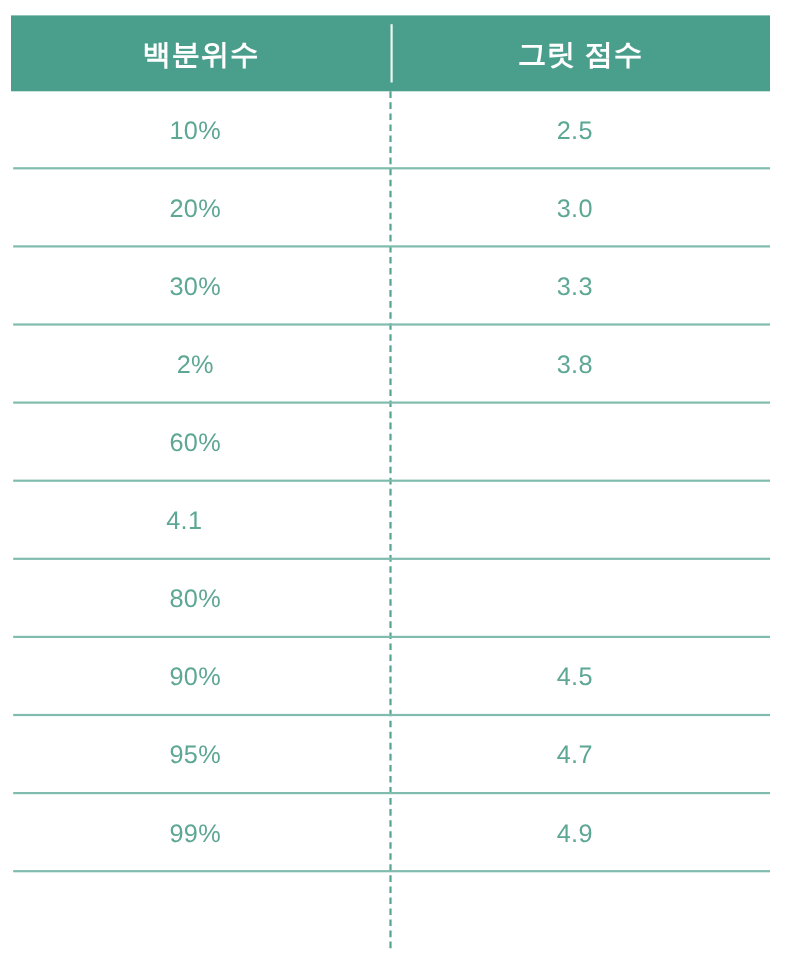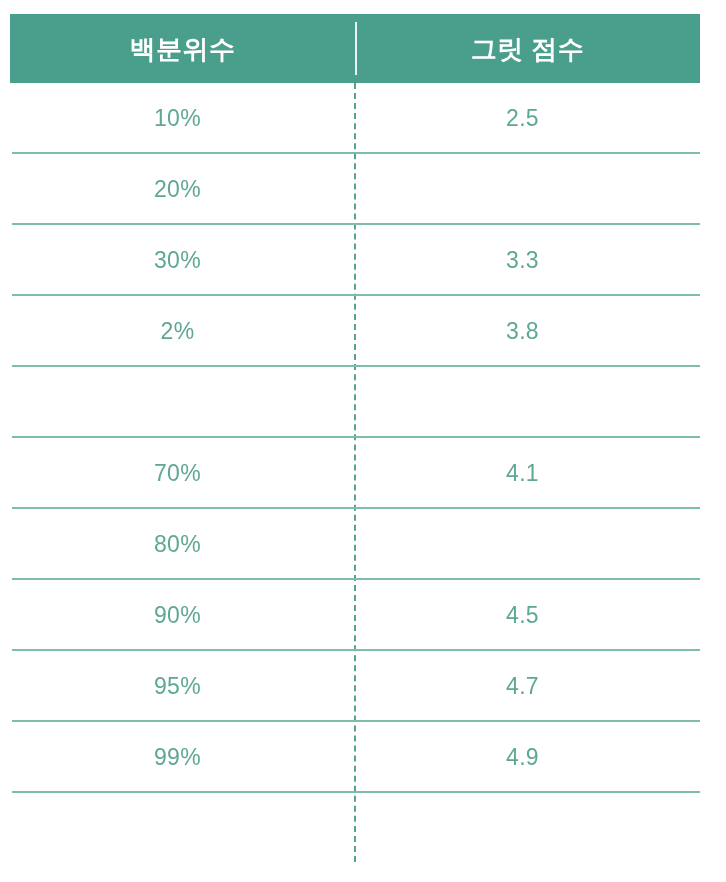--- a/index.html
+++ b/index.html
@@ -119,38 +119,39 @@
 
   <div class="table-body">
 
     <div class="row">
       <div class="td col-left">10%</div>
       <div class="td col-right">2.5</div>
     </div>
 
     <div class="row">
       <div class="td col-left">20%</div>
+      <div class="td col-right">3.0</div>
     </div>
 
     <div class="row">
       <div class="td col-left">30%</div>
       <div class="td col-right">3.3</div>
     </div>
 
 
     <div class="row">
       <div class="td col-left">2%</div>
       <div class="td col-right">3.8</div>
     </div>
 
     <div class="row">
+      <div class="td col-left">60%</div>
     </div>
 
     <div class="row">
-      <div class="td col-left">70%</div>
       <div class="td col-right">4.1</div>
     </div>
 
     <div class="row">
       <div class="td col-left">80%</div>
     </div>
 
     <div class="row">
       <div class="td col-left">90%</div>
       <div class="td col-right">4.5</div>

